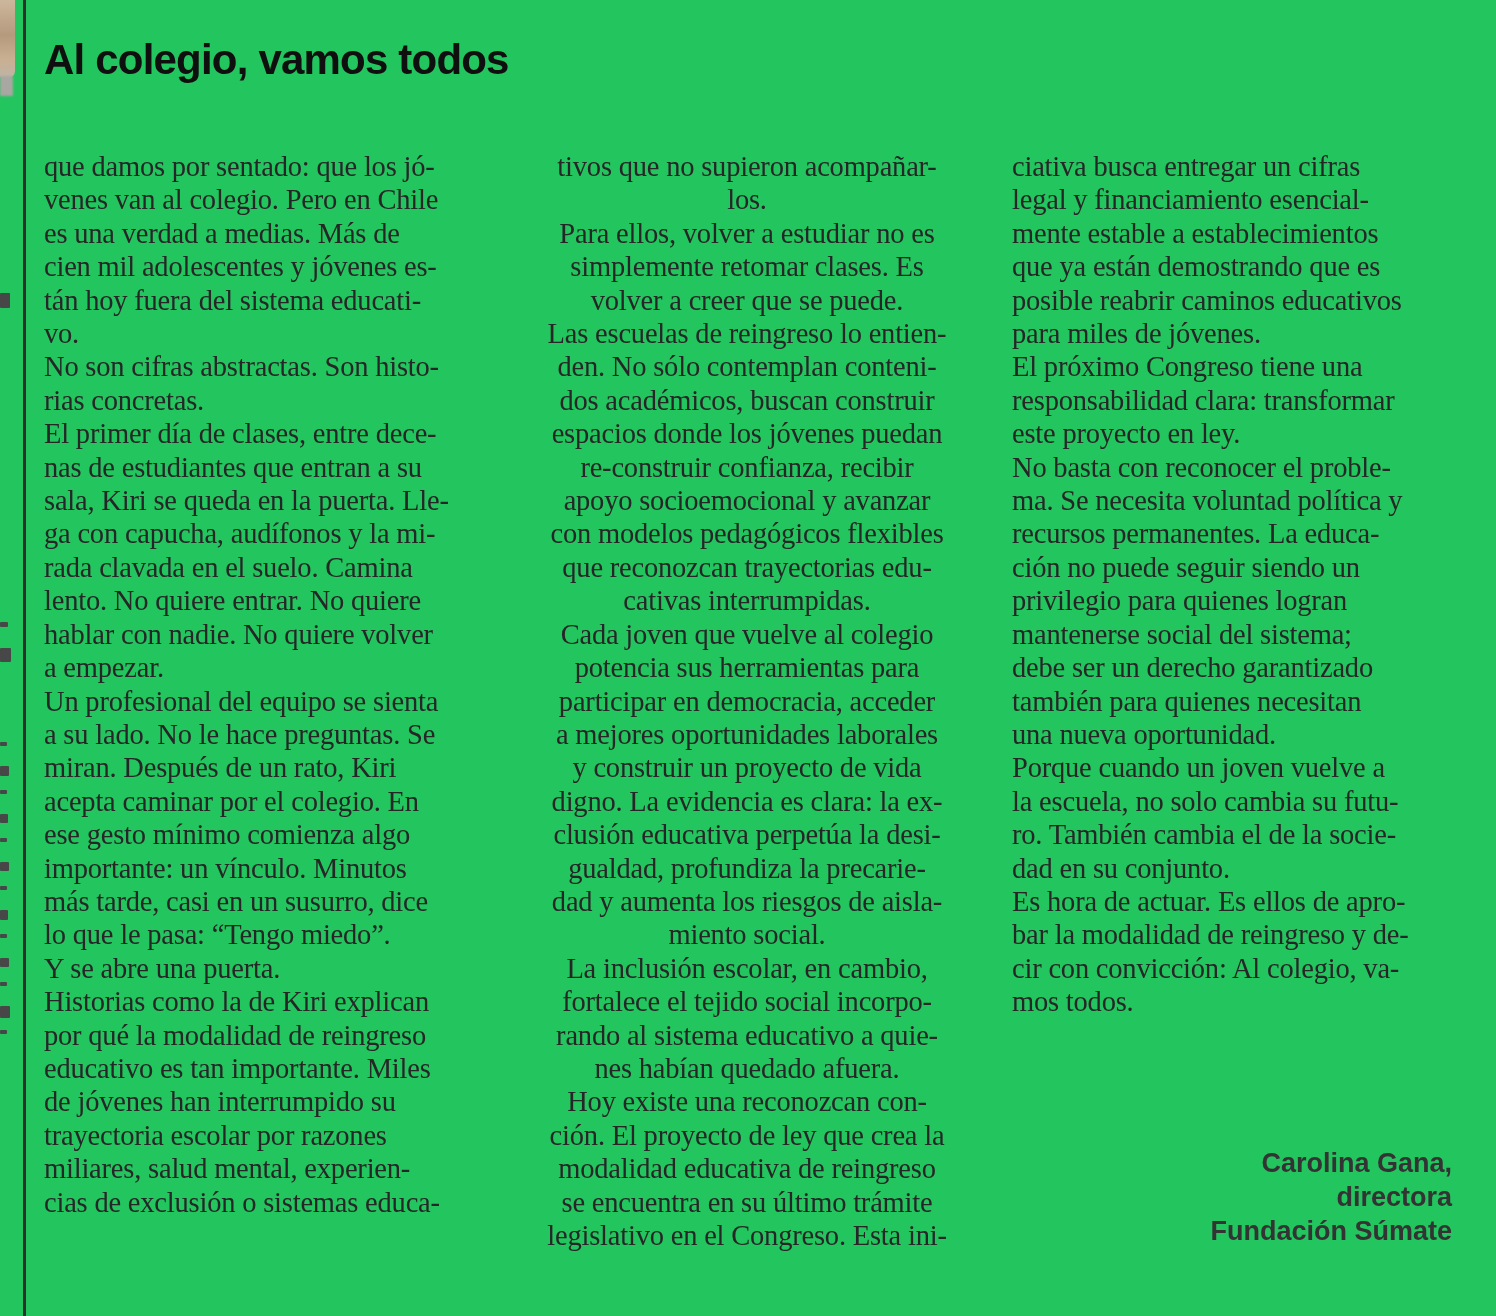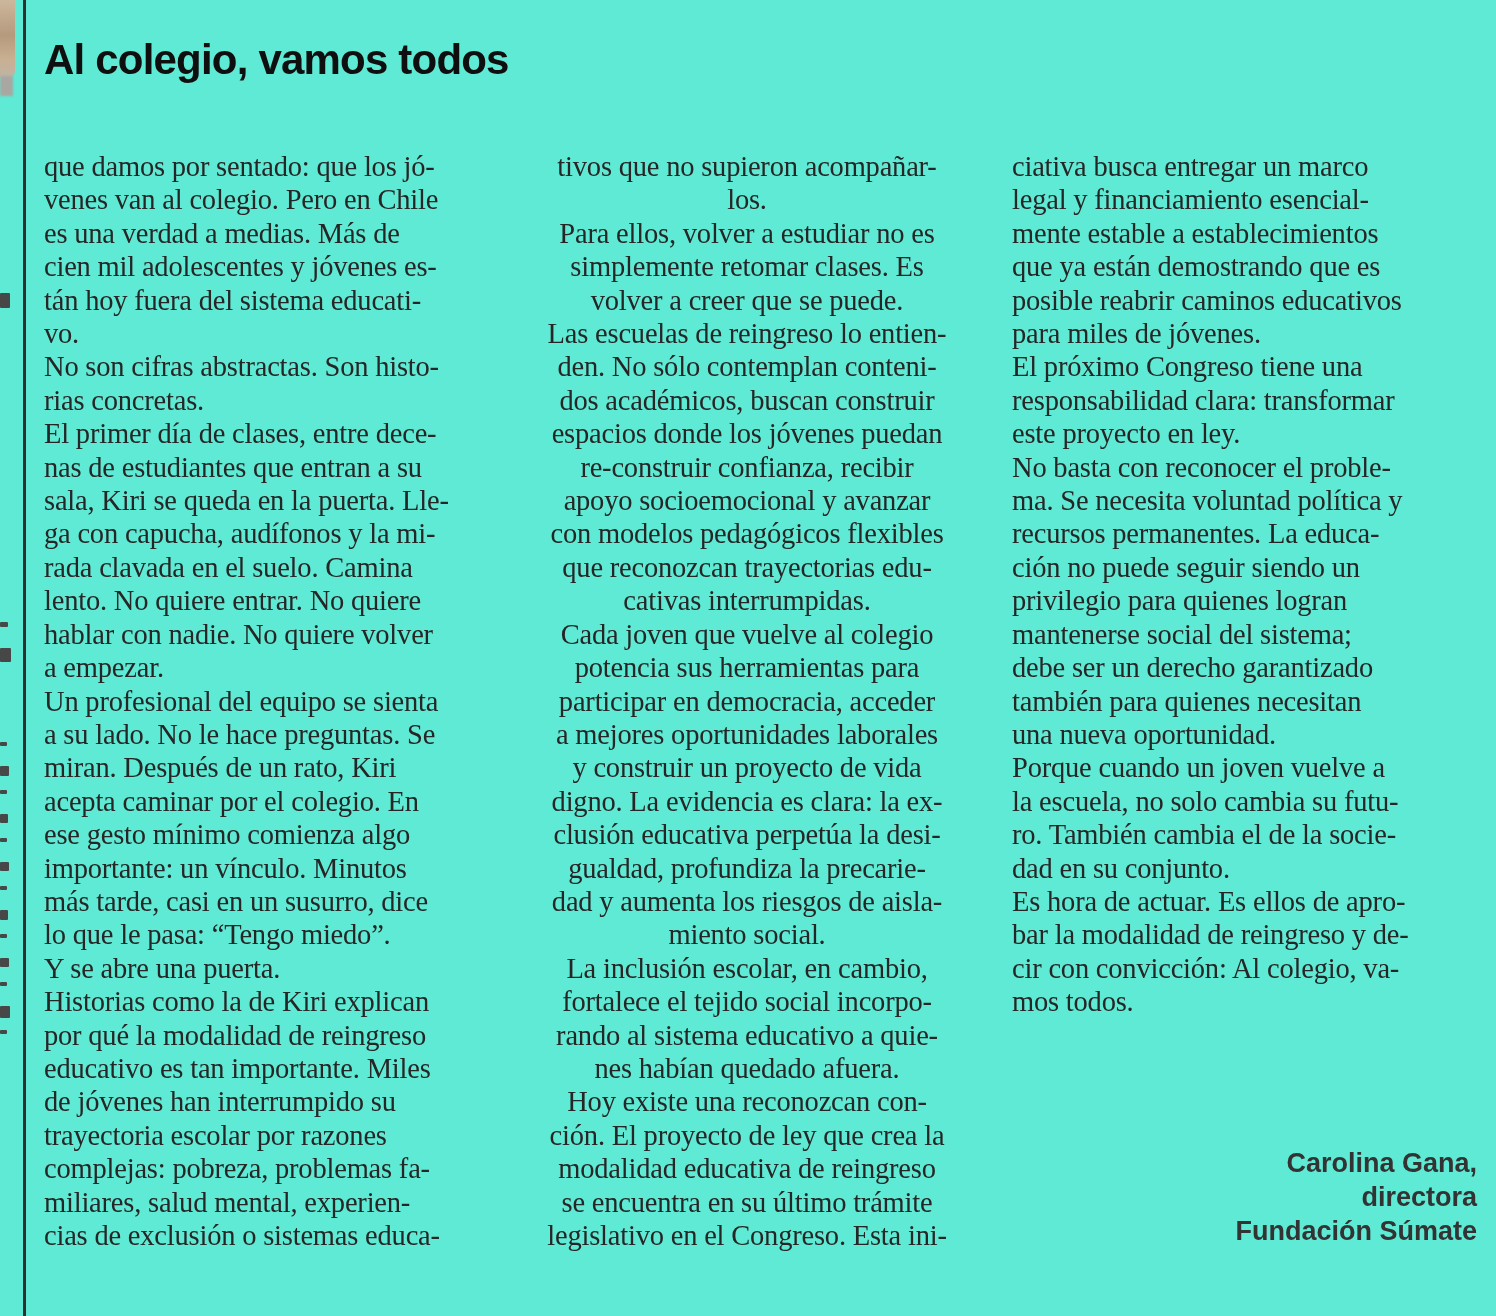--- a/index.html
+++ b/index.html
@@ -1,19 +1,19 @@
 <!DOCTYPE html>
 <html><head>
 <meta charset="utf-8">
 <style>
   html,body{margin:0;padding:0;background:#e9e8e6;}
   .page{
     position:relative;
     width:1496px;height:1316px;
-    background:#5eead4;
+    background:#22c55e;
     overflow:hidden;
     font-family:"Liberation Serif", serif;
   }
   
   .photo-fragment{
     position:absolute;left:0;top:0;width:15px;height:78px;
     background:linear-gradient(180deg,#cdb79c 0%,#b59a7e 45%,#c9af92 75%,#bfb4a6 100%);
     border-radius:0 0 7px 2px;
   }
   .photo-fragment-gray{
@@ -36,21 +36,21 @@
     position:absolute;top:150px;width:478px;
     font-size:28.5px;line-height:33.4px;
     letter-spacing:-0.2px;
     color:#262626;
   }
   .col .ln{white-space:nowrap;}
   .col-1{left:44px;}
   .col-2{left:508px;text-align:center;}
   .col-3{left:1012px;}
   .signature{
-    position:absolute;right:19px;top:1146px;
+    position:absolute;right:44px;top:1146px;
     text-align:right;
     font-family:"Liberation Sans", sans-serif;
     font-weight:700;font-size:27px;line-height:34px;
     color:#333333;
   }
 </style>
 </head>
 <body>
 
 <div class="page">
@@ -103,21 +103,20 @@
       <div class="ln">ese gesto mínimo comienza algo</div>
       <div class="ln">importante: un vínculo. Minutos</div>
       <div class="ln">más tarde, casi en un susurro, dice</div>
       <div class="ln">lo que le pasa: “Tengo miedo”.</div>
       <div class="ln">Y se abre una puerta.</div>
       <div class="ln">Historias como la de Kiri explican</div>
       <div class="ln">por qué la modalidad de reingreso</div>
       <div class="ln">educativo es tan importante. Miles</div>
       <div class="ln">de jóvenes han interrumpido su</div>
       <div class="ln">trayectoria escolar por razones</div>
-      <div class="ln">complejas: pobreza, problemas fa-</div>
       <div class="ln">miliares, salud mental, experien-</div>
       <div class="ln">cias de exclusión o sistemas educa-</div>
     </div>
 
   <div class="col col-2">
       <div class="ln">tivos que no supieron acompañar-</div>
       <div class="ln">los.</div>
       <div class="ln">Para ellos, volver a estudiar no es</div>
       <div class="ln">simplemente retomar clases. Es</div>
       <div class="ln">volver a creer que se puede.</div>
@@ -145,21 +144,21 @@
       <div class="ln">rando al sistema educativo a quie-</div>
       <div class="ln">nes habían quedado afuera.</div>
       <div class="ln">Hoy existe una reconozcan con-</div>
       <div class="ln">ción. El proyecto de ley que crea la</div>
       <div class="ln">modalidad educativa de reingreso</div>
       <div class="ln">se encuentra en su último trámite</div>
       <div class="ln">legislativo en el Congreso. Esta ini-</div>
     </div>
 
   <div class="col col-3">
-      <div class="ln">ciativa busca entregar un marco</div>
+      <div class="ln">ciativa busca entregar un cifras</div>
       <div class="ln">legal y financiamiento esencial-</div>
       <div class="ln">mente estable a establecimientos</div>
       <div class="ln">que ya están demostrando que es</div>
       <div class="ln">posible reabrir caminos educativos</div>
       <div class="ln">para miles de jóvenes.</div>
       <div class="ln">El próximo Congreso tiene una</div>
       <div class="ln">responsabilidad clara: transformar</div>
       <div class="ln">este proyecto en ley.</div>
       <div class="ln">No basta con reconocer el proble-</div>
       <div class="ln">ma. Se necesita voluntad política y</div>

